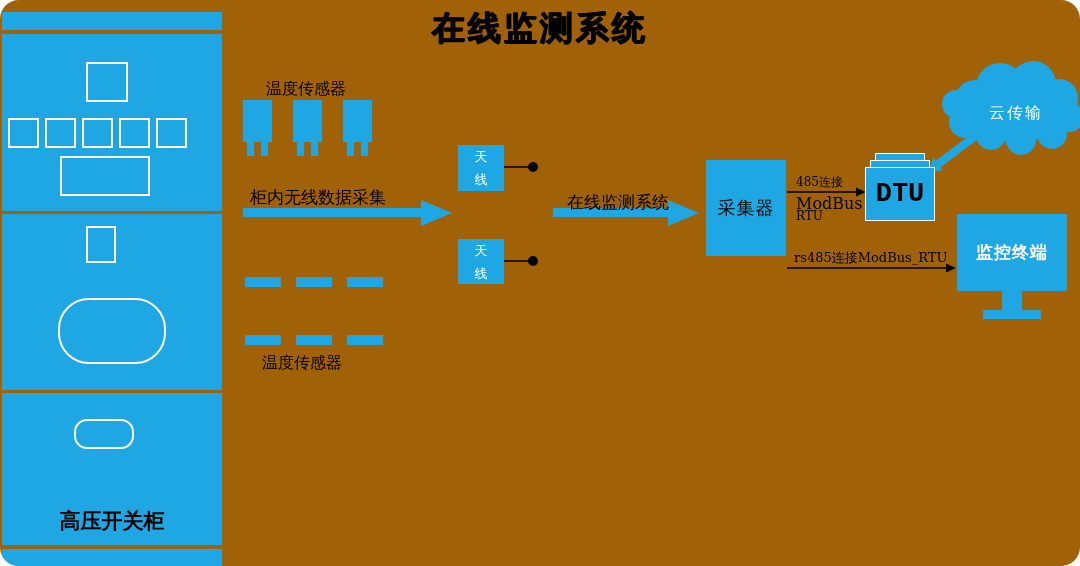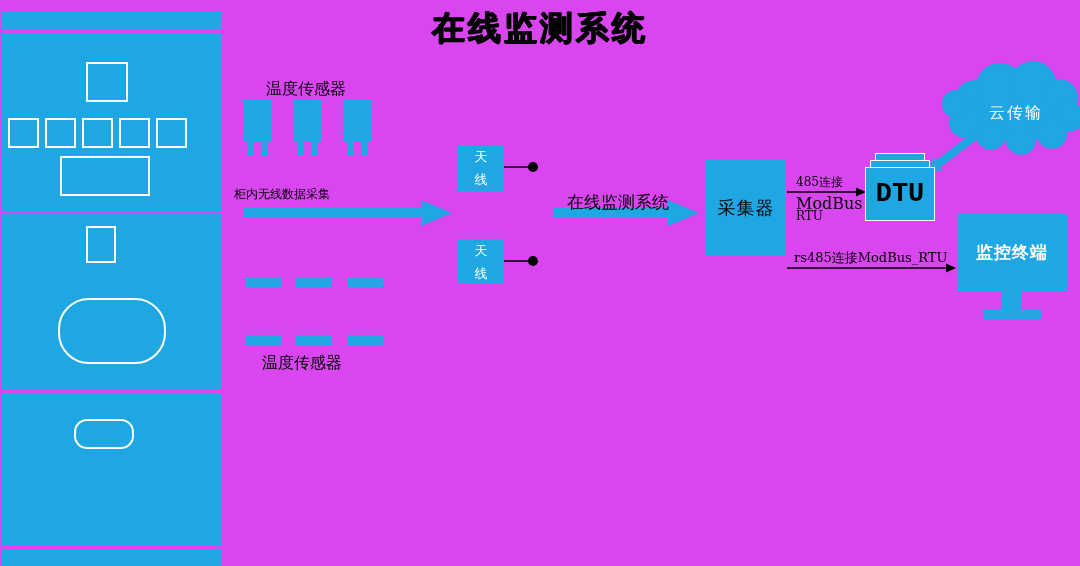--- a/index.html
+++ b/index.html
@@ -1,17 +1,17 @@
 <!DOCTYPE html>
 <html><head>
 <meta charset="utf-8">
 <style>
   html,body{margin:0;padding:0;background:#fff;}
-  .canvas{position:relative;width:1080px;height:566px;background:#d946ef;overflow:hidden;
-          font-family:"DejaVu Sans","Liberation Sans",sans-serif;color:#000;}
+  .canvas{position:relative;width:1080px;height:566px;background:#a16207;overflow:hidden;
+          font-family:"DejaVu Sans","Liberation Sans",sans-serif;color:#000;border-radius:19px;}
   .abs{position:absolute;}
   .blue{background:#1ea7e2;}
   .title{position:absolute;left:0;top:6px;width:100%;margin:0;text-align:center;
          font-size:33px;font-weight:bold;color:#000;letter-spacing:3px;
          font-family:"DejaVu Sans","Liberation Sans",sans-serif;
          text-shadow:0.7px 0 #000,-0.7px 0 #000,0 0.7px #000;}
   .outline{position:absolute;border:2px solid #fff;background:transparent;}
   .lbl{position:absolute;color:#000;white-space:nowrap;
        font-family:"DejaVu Serif","Liberation Serif",serif;}
   .sensor{position:absolute;width:29px;height:42px;background:#1ea7e2;}
@@ -88,30 +88,31 @@
     <div class="outline" style="left:58px;top:122px;width:86px;height:36px"></div>
   </div>
 
   <div class="abs blue" style="left:2px;top:214px;width:220px;height:176px">
     <div class="outline" style="left:84px;top:12px;width:26px;height:33px"></div>
     <div class="outline" style="left:56px;top:84px;width:104px;height:62px;border-radius:31px"></div>
   </div>
 
   <div class="abs blue" style="left:2px;top:393px;width:220px;height:152px">
     <div class="outline" style="left:72px;top:26px;width:56px;height:26px;border-radius:13px"></div>
+    <div class="lbl" style="left:0;right:0;bottom:10px;text-align:center;font-size:21px;font-weight:bold">高压开关柜</div>
   </div>
 
   <div class="abs blue" style="left:2px;top:549px;width:220px;height:17px"></div>
 
   <div class="lbl" style="left:266px;top:79px;font-size:16px">温度传感器</div>
   <div class="sensor" style="left:243px;top:100px"></div>
   <div class="sensor" style="left:293px;top:100px"></div>
   <div class="sensor" style="left:343px;top:100px"></div>
 
-  <div class="lbl" style="left:234px;top:186px;font-size:12px">柜内无线数据采集</div>
+  <div class="lbl" style="left:250px;top:186px;font-size:17px">柜内无线数据采集</div>
 
   <div class="dash" style="left:245px;top:277px"></div>
   <div class="dash" style="left:296px;top:277px"></div>
   <div class="dash" style="left:347px;top:277px"></div>
   <div class="dash" style="left:245px;top:335px"></div>
   <div class="dash" style="left:296px;top:335px"></div>
   <div class="dash" style="left:347px;top:335px"></div>
   <div class="lbl" style="left:262px;top:353px;font-size:16px">温度传感器</div>
 
   <div class="node" style="left:458px;top:145px;width:46px;height:46px">

